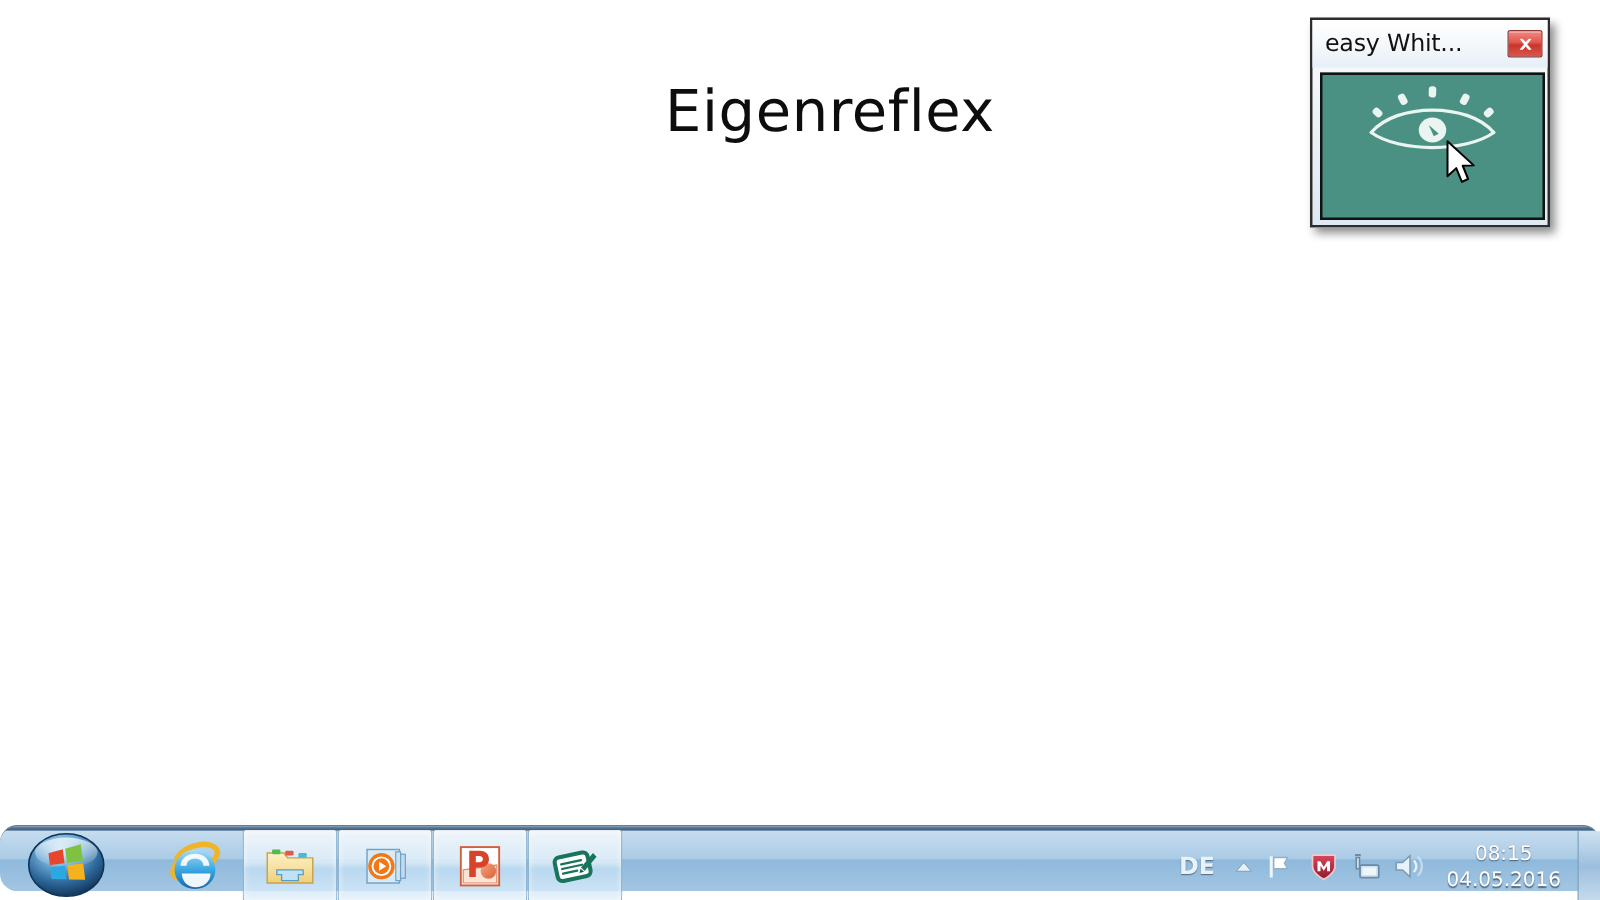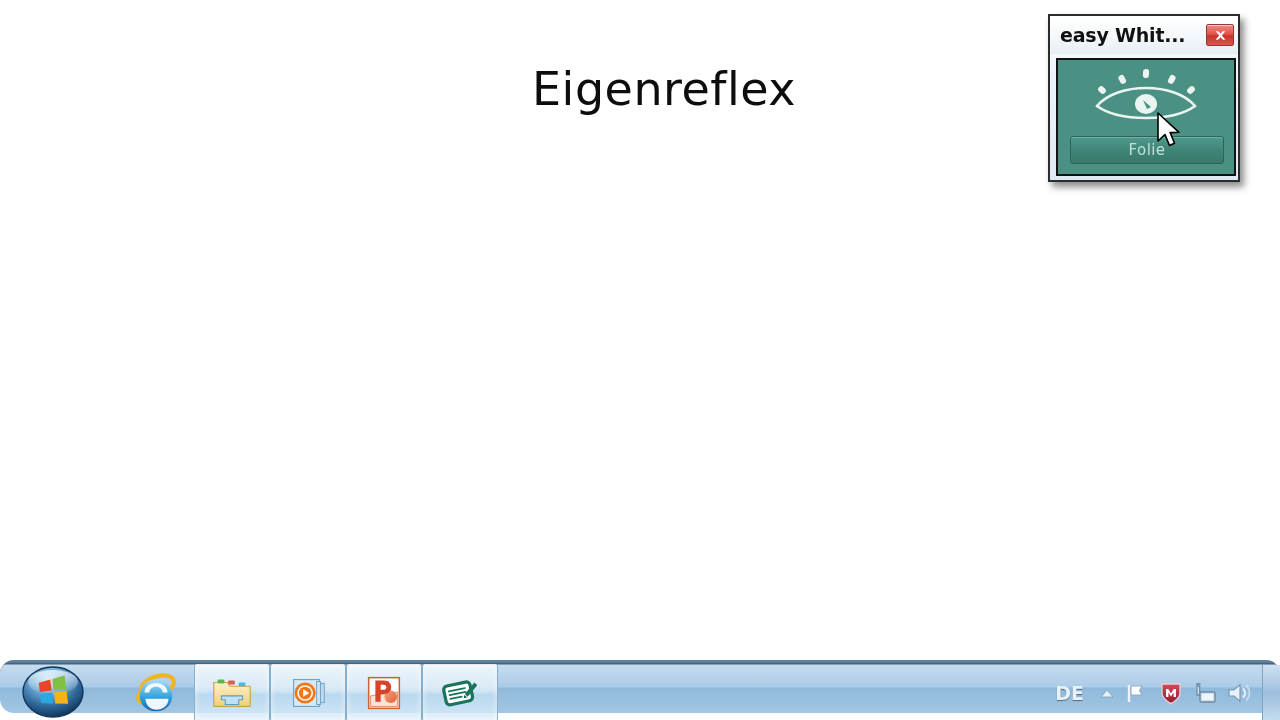--- a/index.html
+++ b/index.html
@@ -59,21 +59,21 @@
     width: 100%;
     background: linear-gradient(180deg,#ffffff 0%,#f4f8fb 55%,#e6eef6 100%);
     display: flex;
     align-items: center;
     padding: 0 4px 0 10px;
   }
 
   #wb-title-text {
     font-family: "DejaVu Sans", sans-serif;
     font-size: 19px;
-    font-weight: 700;
+    font-weight: 400;
     color: #111111;
     white-space: nowrap;
     overflow: hidden;
     flex: 1;
     letter-spacing: -0.2px;
   }
 
   #wb-close {
     width: 28px;
     height: 22px;
@@ -287,23 +287,20 @@
         <path d="M60,34 L68,41 L64,43 Z" fill="#4a9184"></path>
         <g fill="#eaf5f1">
           <rect x="60" y="3" width="6" height="9" rx="2.6" transform="rotate(2 63 7)"></rect>
           <rect x="36" y="9" width="6" height="9" rx="2.6" transform="rotate(-28 39 13)"></rect>
           <rect x="86" y="9" width="6" height="9" rx="2.6" transform="rotate(28 89 13)"></rect>
           <rect x="16" y="20" width="6" height="8" rx="2.6" transform="rotate(-48 19 24)"></rect>
           <rect x="105" y="20" width="6" height="8" rx="2.6" transform="rotate(48 108 24)"></rect>
         </g>
       </svg>
 
-      <div id="wb-folie-button">
-        <span id="wb-folie-label">Folie</span>
-      </div>
     </div>
   </div>
 
   <svg id="mouse-cursor" viewBox="0 0 26 38">
     <path d="M2,1 L2,29 L9,22.5 L13.5,33.5 L18.5,31.2 L14.2,20.6 L23,20.3 Z" fill="#ffffff" stroke="#000000" stroke-width="1.6" stroke-linejoin="round"></path>
   </svg>
 
   <div id="taskbar">
 
     <div id="start-orb">
@@ -451,18 +448,22 @@
       </div>
 
       <div class="tray-icon">
         <svg width="28" height="26" viewBox="0 0 28 26">
           <path d="M4,10 L9,10 L15,4.5 L15,21.5 L9,16 L4,16 Z" fill="#e9f2fa" stroke="#7c99b2" stroke-width="1.2"></path>
           <path d="M18.5,9 C20.6,11.2 20.6,14.8 18.5,17" fill="none" stroke="#e9f2fa" stroke-width="1.9" stroke-linecap="round"></path>
           <path d="M21.8,6 C25.4,10 25.4,16 21.8,20" fill="none" stroke="#e9f2fa" stroke-width="1.9" stroke-linecap="round" opacity="0.55"></path>
         </svg>
       </div>
 
+      <div id="clock">
+        <div>08:15</div>
+        <div>04.05.2016</div>
+      </div>
 
       <div id="show-desktop"></div>
     </div>
 
   </div>
 </div>
 
 </body></html>

